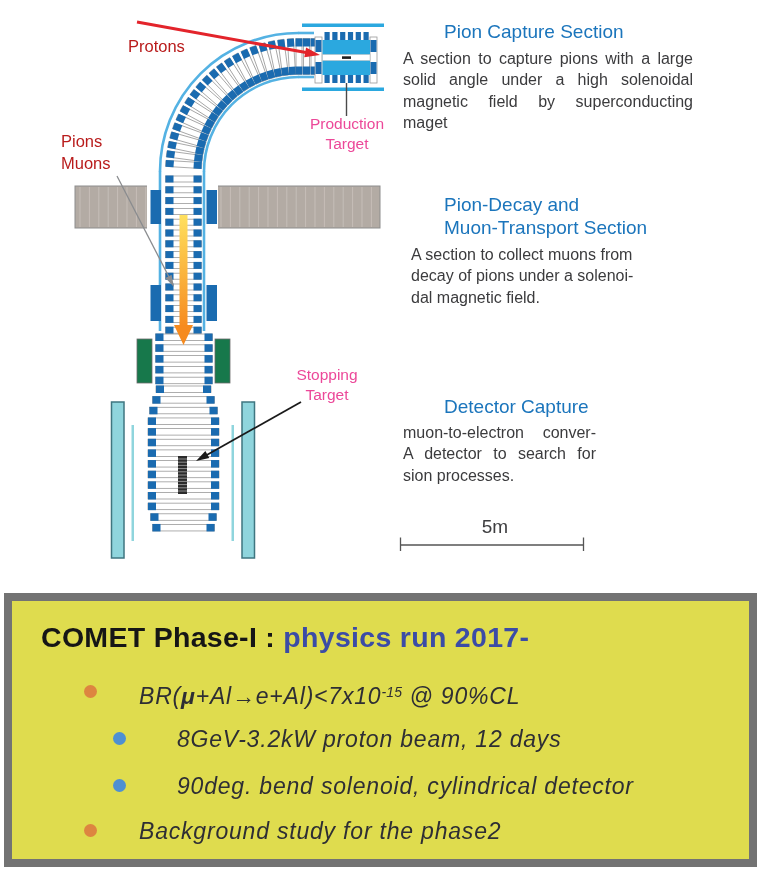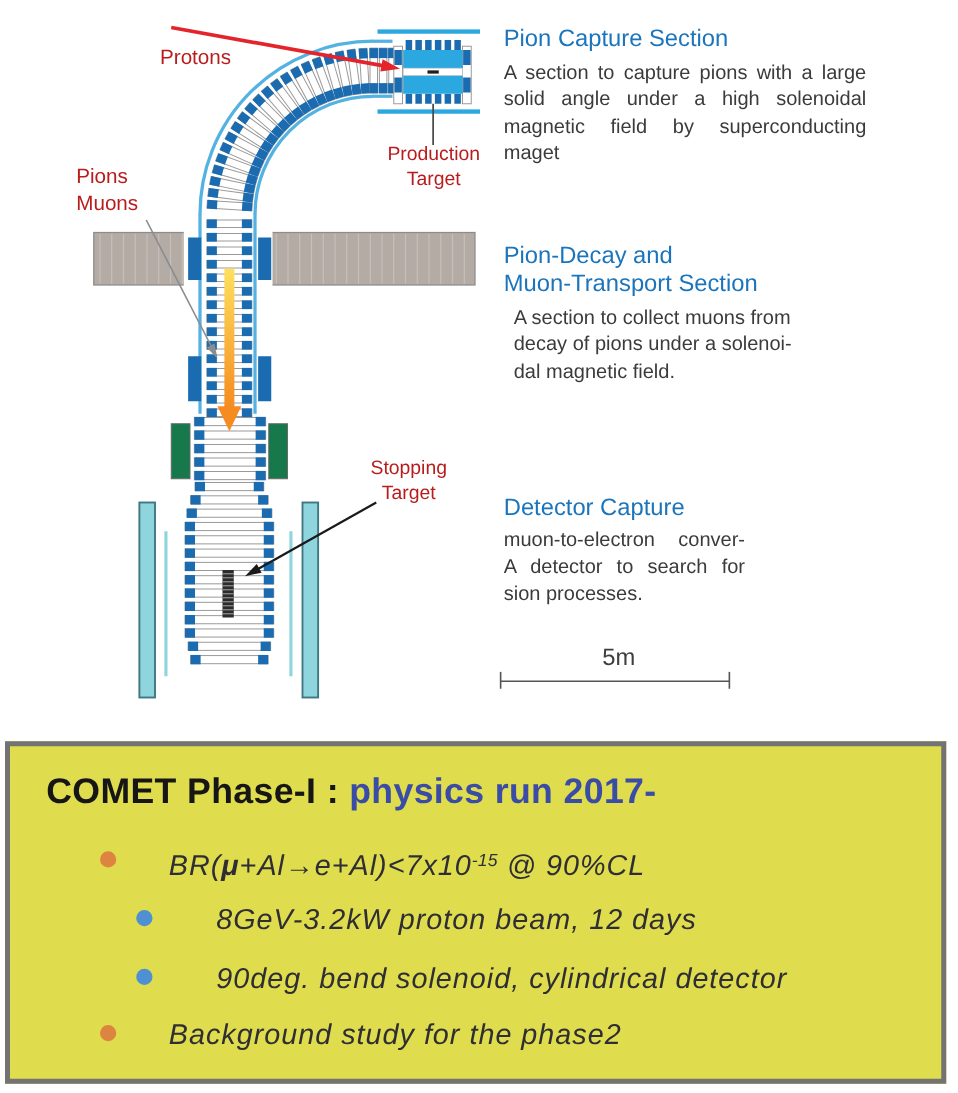--- a/index.html
+++ b/index.html
@@ -5,29 +5,29 @@
   :root{
     --heading-blue:#1B75BC; --title-blue:#3B4CA6; --box-yellow:#DFDC4E;
     --bullet-orange:#DD8540; --bullet-blue:#4E90D2; --bullet-text:#2E2E34;
   }
   html,body{margin:0;padding:0;background:#fff;}
   #stage{position:relative;width:766px;height:874px;overflow:hidden;background:#fff;
          font-family:"Liberation Sans","DejaVu Sans",sans-serif;}
   #apparatus-svg{position:absolute;left:0;top:0;}
   .dlabel{position:absolute;color:#b91c1c;font-size:16.5px;line-height:21.5px;white-space:nowrap;}
   .dlabel span{display:block;}
-  .glabel{position:absolute;color:#b91c1c;font-size:15.5px;line-height:19.5px;text-align:center;}
+  .glabel{position:absolute;color:#ec4899;font-size:15.5px;line-height:19.5px;text-align:center;}
   .glabel span{display:block;}
   .scale-label{position:absolute;color:#3E3E40;font-size:19px;text-align:center;}
   .shead{position:absolute;color:var(--heading-blue);font-size:19px;line-height:22.5px;white-space:nowrap;}
-  .shead span{display:block;}
+  .shead span{display:block;margin-left:41px;}
   .sbody{position:absolute;color:#3B3B3D;font-size:16px;line-height:21.4px;}
   .jl{text-align:justify;text-align-last:justify;}
   #infobox{position:absolute;left:4px;top:593px;width:753px;height:274px;box-sizing:border-box;
-           background:var(--box-yellow);border:4px solid #737373;}
+           background:var(--box-yellow);border:8px solid #737373;}
   #ib-title{position:absolute;left:29px;top:20px;font-size:28.5px;font-weight:bold;
             letter-spacing:0.3px;color:#161616;white-space:nowrap;}
   #ib-title .blue{color:var(--title-blue);}
   .brow{position:absolute;left:0;width:100%;height:30px;font-style:italic;}
   .dot{position:absolute;top:8px;width:13px;height:13px;border-radius:50%;}
   .dot.orange{background:var(--bullet-orange);}
   .dot.blue{background:var(--bullet-blue);}
   .btxt{position:absolute;top:0;font-size:23px;line-height:30px;letter-spacing:0.8px;
         color:var(--bullet-text);white-space:nowrap;}
   .btxt .sup{font-size:14px;vertical-align:7px;letter-spacing:0.2px;}

